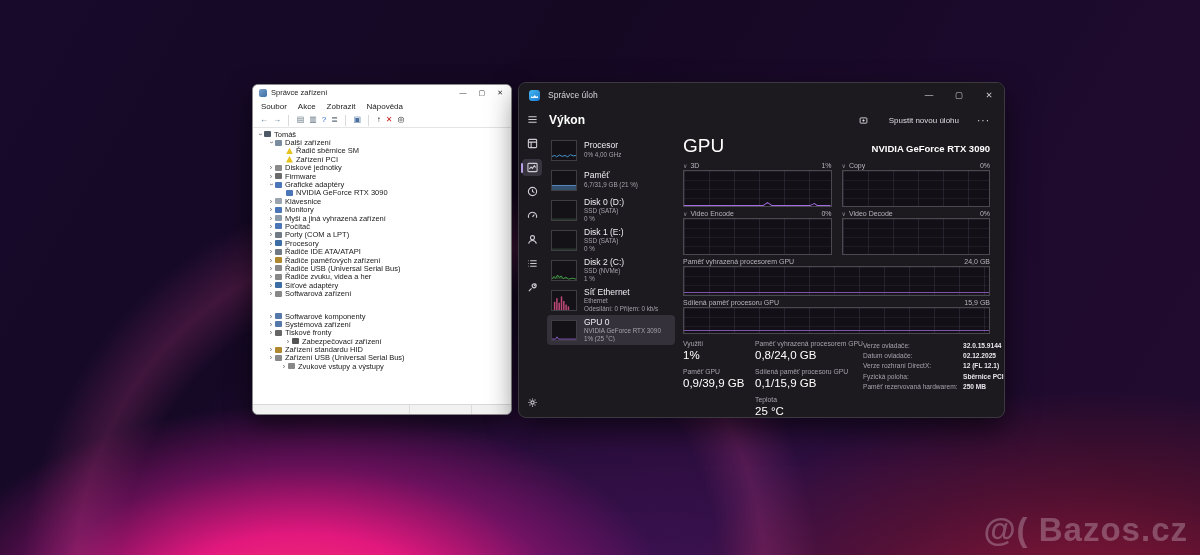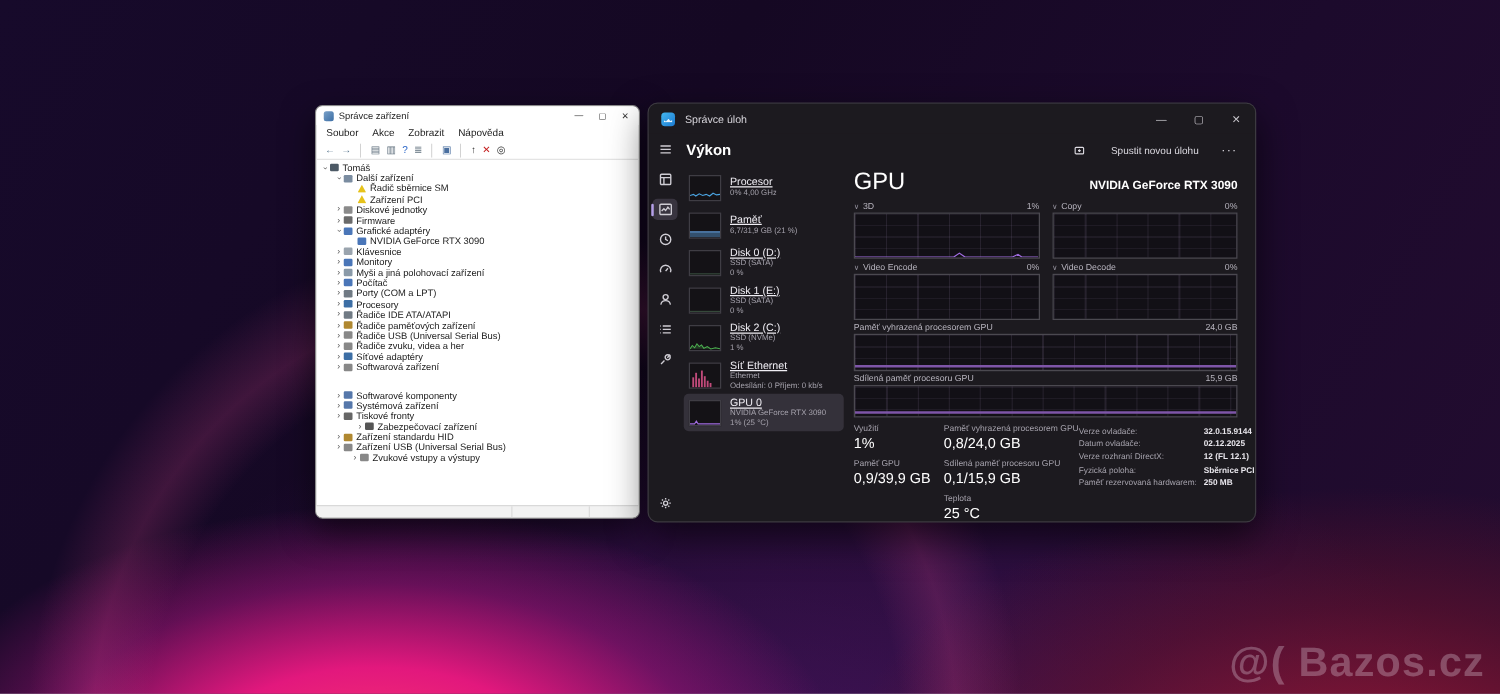--- a/index.html
+++ b/index.html
@@ -77,21 +77,21 @@
   .tm-newtask svg { width:9px; height:9px; stroke:#dddbe2; stroke-width:1.2; fill:none; }
   .tm-more { font-size:10px; color:#dddbe2; margin-left:12px; letter-spacing:1px; }
 
   .tm-content { flex:1; display:flex; min-height:0; }
   .perf-list { width:132px; flex:0 0 auto; padding:2px 2px 0 2px; }
   .perf-item { display:flex; align-items:center; height:30px; border-radius:4px; padding:0 4px; }
   .perf-item.sel { background:#34313a; }
   .perf-thumb { width:26px; height:21px; background:#141216; border:1px solid #3f3d44; flex:0 0 auto; margin-right:7px; position:relative; overflow:hidden; }
   .perf-thumb svg { position:absolute; inset:0; width:100%; height:100%; }
   .perf-text { min-width:0; }
-  .perf-name { font-size:8.5px; color:#f0eef4; line-height:1.15; white-space:nowrap;text-decoration:underline; }
+  .perf-name { font-size:8.5px; color:#f0eef4; line-height:1.15; white-space:nowrap; }
   .perf-sub { font-size:6.3px; color:#a5a2ac; line-height:1.2; white-space:nowrap; overflow:hidden; text-overflow:ellipsis; max-width:88px; }
 
   .gpu-panel { flex:1; padding:0 14px 0 6px; display:flex; flex-direction:column; min-width:0; }
   .gpu-head { display:flex; align-items:baseline; height:24px; margin-top:2px; }
   .gpu-title { font-size:19px; font-weight:400; color:#ffffff; flex:1; }
   .gpu-device { font-size:9.5px; font-weight:700; color:#ffffff; }
   .chart-head { display:flex; align-items:center; font-size:7px; color:#b7b4be; margin:3px 0 1px 0; }
   .chart-head .caret { font-size:6px; margin-right:3px; color:#8f8c97; }
   .chart-head .lbl { flex:1; }
   .chart-head .val { color:#b7b4be; }
@@ -201,21 +201,21 @@
         <span>Klávesnice</span>
       </div>
       <div class="dm-row" style="padding-left: 14px;">
         <span class="dm-exp">›</span>
         <span class="dm-ic" style="background: rgb(74, 118, 184);"></span>
         <span>Monitory</span>
       </div>
       <div class="dm-row" style="padding-left: 14px;">
         <span class="dm-exp">›</span>
         <span class="dm-ic" style="background: rgb(138, 154, 168);"></span>
-        <span>Myši a jiná polohovací zařízení</span>
+        <span>Myši a jiná vyhrazená zařízení</span>
       </div>
       <div class="dm-row" style="padding-left: 14px;">
         <span class="dm-exp">›</span>
         <span class="dm-ic" style="background: rgb(74, 118, 184);"></span>
         <span>Počítač</span>
       </div>
       <div class="dm-row" style="padding-left: 14px;">
         <span class="dm-exp">›</span>
         <span class="dm-ic" style="background: rgb(112, 122, 132);"></span>
         <span>Porty (COM a LPT)</span>

